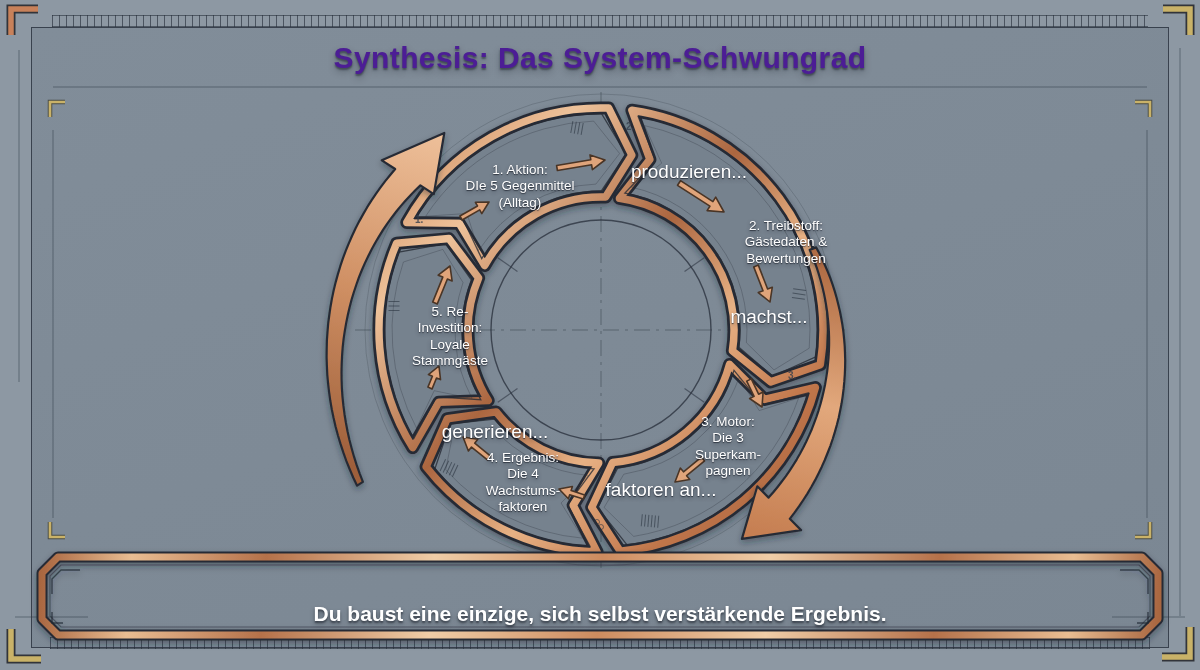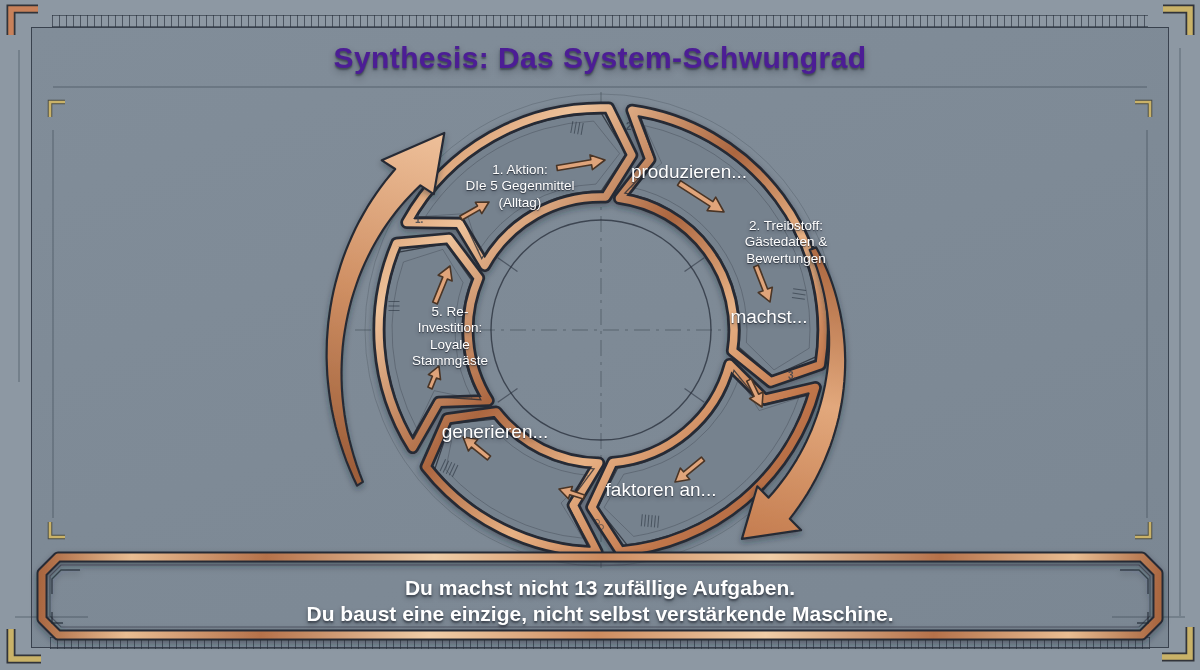--- a/index.html
+++ b/index.html
@@ -196,27 +196,34 @@
   <div class="title">Synthesis: Das System-Schwungrad</div>
 
   <div class="lbl seg" style="left:520px;top:187px;">1. Aktion:
 DIe 5 Gegenmittel
 (Alltag)</div>
   <div class="lbl conn" style="left:689px;top:172px;">produzieren...</div>
   <div class="lbl seg" style="left:786px;top:243px;">2. Treibstoff:
 Gästedaten &amp;
 Bewertungen</div>
   <div class="lbl conn" style="left:769px;top:317px;">machst...</div>
+  <div class="lbl seg" style="left:728px;top:447px;">3. Motor:
+Die 3
+Superkam-
+pagnen</div>
   <div class="lbl conn" style="left:661px;top:490px;">faktoren an...</div>
+  <div class="lbl seg" style="left:523px;top:483px;">4. Ergebnis:
+Die 4
+Wachstums-
+faktoren</div>
   <div class="lbl conn" style="left:466px;top:432px;margin-left:29px;">generieren...</div>
   <div class="lbl seg" style="left:432px;top:337px;padding-left:36px;">5. Re-
 Investition:
 Loyale
 Stammgäste</div>
 
 
   <div class="mark" style="left:415px;top:214px;">1.</div>
   <div class="mark" style="left:626px;top:121px;">2.</div>
   <div class="mark" style="left:788px;top:370px;">3.</div>
 
-  <div class="banner-line" style="top:588px;">Du machst nicht 13 zufällige Aufgaben.</div>
-  <div class="banner-line" style="top:614px;">Du baust eine einzige, nicht selbst verstärkende Maschine.</div>
+  <div class="banner-line" style="top:614px;">Du baust eine einzige, sich selbst verstärkende Ergebnis.</div>
 </div>
 
 </body></html>

